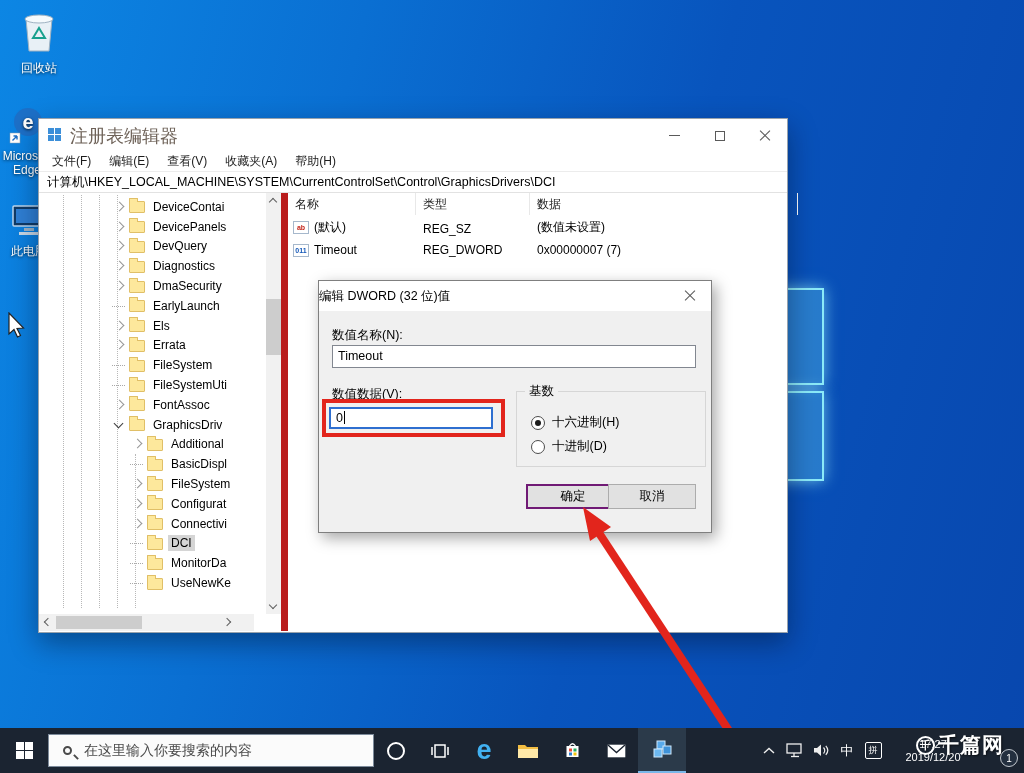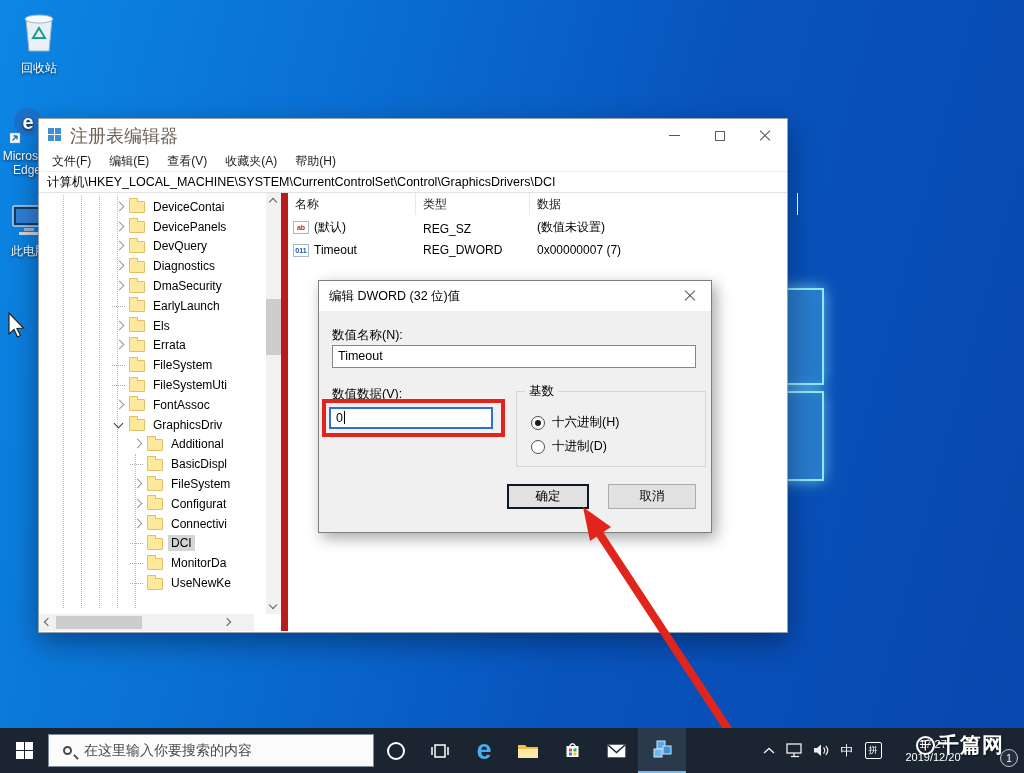--- a/index.html
+++ b/index.html
@@ -79,36 +79,36 @@
   .vname{width:128px;display:flex;align-items:center;padding-left:5px}
   .vicon{width:16px;height:13px;border:1px solid #a6b8cc;background:#fff;font-size:7px;font-weight:bold;
     display:flex;align-items:center;justify-content:center;margin-right:5px;flex:none;letter-spacing:0}
   .vicon.sz{color:#c4271d}.vicon.dw{color:#1357b8}
   .vtype{width:114px;padding-left:7px}
   .vdata{padding-left:7px}
 
   
   .dlg{position:absolute;left:318px;top:280px;width:394px;height:253px;background:#f0f0f0;
     border:1px solid #7f7f7f;box-shadow:4px 5px 14px rgba(0,0,0,.35);z-index:10;font-size:12.5px;color:#000}
-  .dlg-title{height:30px;background:#fff;display:flex;align-items:center;padding-left:10px}
+  .dlg-title{height:30px;background:#fff;display:flex;align-items:center;padding-left:0}
   .dlg-close{margin-left:auto;width:42px;height:100%;display:flex;align-items:center;justify-content:center}
   .lbl{position:absolute}
   .input-name{position:absolute;left:13px;top:64px;width:364px;height:23px;border:1px solid #828790;
     background:#fff;line-height:21px;padding-left:5px}
   .input-data{position:absolute;left:10px;top:126px;width:164px;height:22px;border:2px solid #2e6fd0;
     background:#fff;line-height:18px;padding-left:5px}
   .caret{display:inline-block;width:1px;height:13px;background:#000;vertical-align:-2px;margin-left:1px}
   .redbox{position:absolute;left:3px;top:118px;width:183px;height:38px;border:4px solid #e2251c;z-index:6}
   .group{position:absolute;left:197px;top:110px;width:190px;height:76px;border:1px solid #d6d6d6}
   .group-label{position:absolute;top:-9px;left:8px;background:#f0f0f0;padding:0 4px}
   .radio-row{position:absolute;left:14px;display:flex;align-items:center}
   .radio{width:14px;height:14px;border:1px solid #4c4c4c;border-radius:50%;background:#fff;position:relative;margin-right:7px;flex:none}
   .radio.on::after{content:"";position:absolute;left:3px;top:3px;width:6px;height:6px;border-radius:50%;background:#1c1c1c}
   .dbtn{position:absolute;top:203px;height:25px;background:#e1e1e1;display:flex;align-items:center;justify-content:center}
-  .btn-ok{left:188px;width:82px;border:2px solid #0f172a}
+  .btn-ok{left:207px;width:94px;border:2px solid #701a75}
   .btn-cancel{left:289px;width:88px;border:1px solid #acacac}
 
   
   .arrow-svg{position:absolute;left:0;top:0;z-index:25;pointer-events:none}
 
   
   .taskbar{position:absolute;left:0;bottom:0;width:1024px;height:45px;background:#1b2431;
     display:flex;align-items:center;z-index:30;color:#fff}
   .tb-slot{height:45px;display:flex;align-items:center;justify-content:center;flex:none}
   .start{width:48px}

